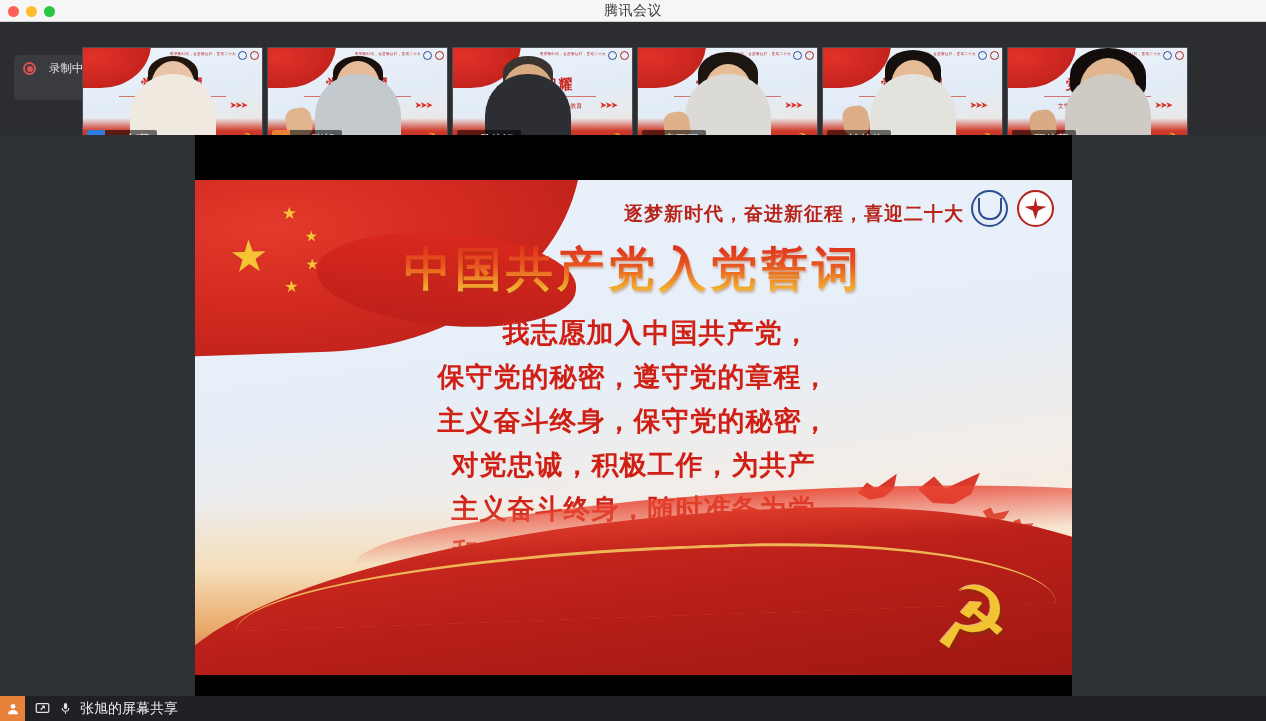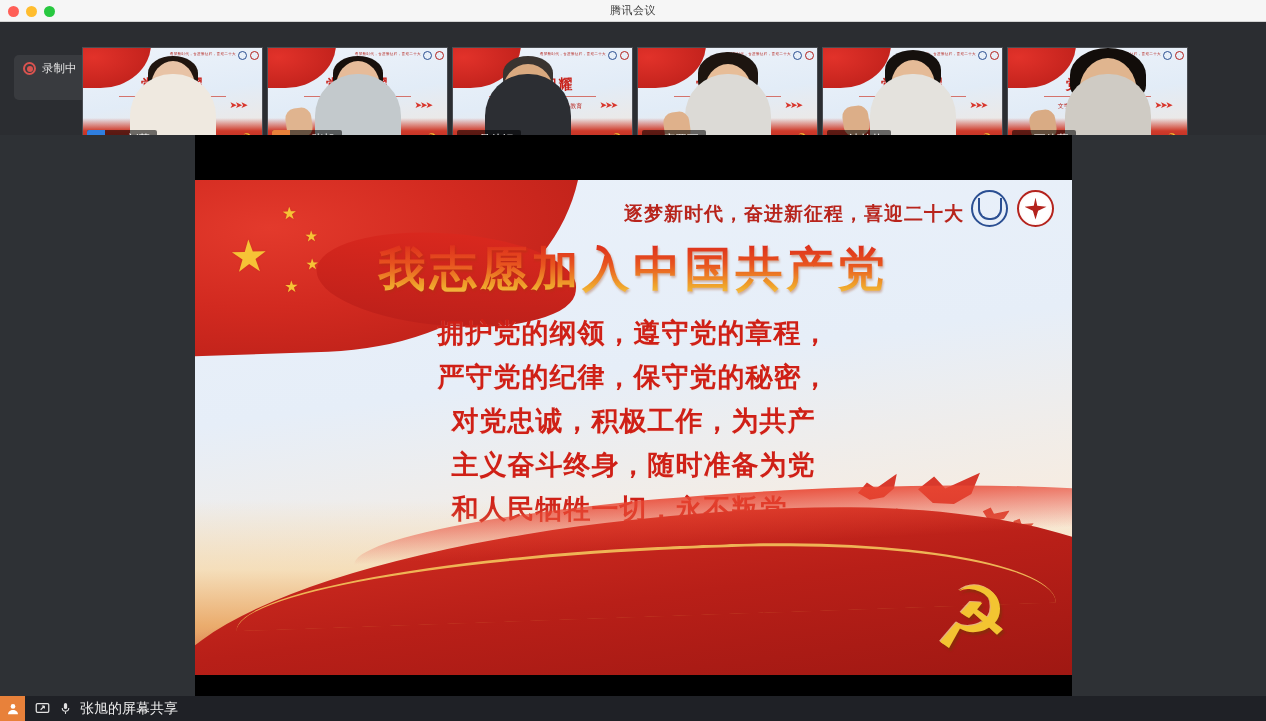--- a/index.html
+++ b/index.html
@@ -19,31 +19,31 @@
     border-bottom: 1px solid #d3d3d3;
     display: flex; align-items: center;
   }
   .traffic { position: absolute; left: 8px; top: 6px; display: flex; gap: 7px; }
   .light { width: 11px; height: 11px; border-radius: 50%; display:block; }
   .light.red    { background: #ff5f57; }
   .light.yellow { background: #ffbd2e; }
   .light.green  { background: #28c840; }
   .win-title {
     width: 100%; text-align: center;
-    font-size: 11px; color: #3d3d3d; letter-spacing: .5px;
+    font-size: 14px; color: #3d3d3d; letter-spacing: .5px;
   }
 
   
   .filmstrip {
     position: absolute; left: 0; top: 22px; width: 1266px; height: 113px;
     background: #2b2d31;
   }
   .rec-badge {
     position: absolute; left: 14px; top: 33px;
-    display: flex; align-items: center; gap: 6px;
+    display: flex; align-items: center; gap: 13px;
     background: rgba(255,255,255,0.07);
     border-radius: 5px; padding: 6px 11px 24px 9px;
   }
   .rec-dot {
     width: 13px; height: 13px; border-radius: 50%;
     border: 2px solid #d9534f; background: transparent;
     display: flex; align-items: center; justify-content: center;
   }
   .rec-dot::after { content:""; width:6px; height:6px; border-radius:50%; background:#d9534f; display:block; }
   .rec-text { font-size: 11.5px; color: #e6e6e6; }
@@ -481,25 +481,26 @@
         <span class="star s4">★</span>
       </div>
 
       <div class="slide-head">逐梦新时代，奋进新征程，喜迎二十大</div>
 
       <div class="seals">
         <span class="seal blue"></span>
         <span class="seal red"></span>
       </div>
 
-      <div class="slide-title">我志愿加入中国共产党</div>
+      <div class="slide-title">中国共产党入党誓词</div>
 
       <div class="oath">
-        <div class="oath-line">拥护党的纲领，遵守党的章程，</div>
-        <div class="oath-line">严守党的纪律，保守党的秘密，</div>
+        <div class="oath-line indent">我志愿加入中国共产党，</div>
+        <div class="oath-line">保守党的秘密，遵守党的章程，</div>
+        <div class="oath-line">主义奋斗终身，保守党的秘密，</div>
         <div class="oath-line">对党忠诚，积极工作，为共产</div>
         <div class="oath-line">主义奋斗终身，随时准备为党</div>
         <div class="oath-line">和人民牺牲一切，永不叛党。</div>
       </div>
 
       <div class="doves">
         <span class="dove d1"></span>
         <span class="dove d2"></span>
         <span class="dove d3"></span>
         <span class="dove d4"></span>

